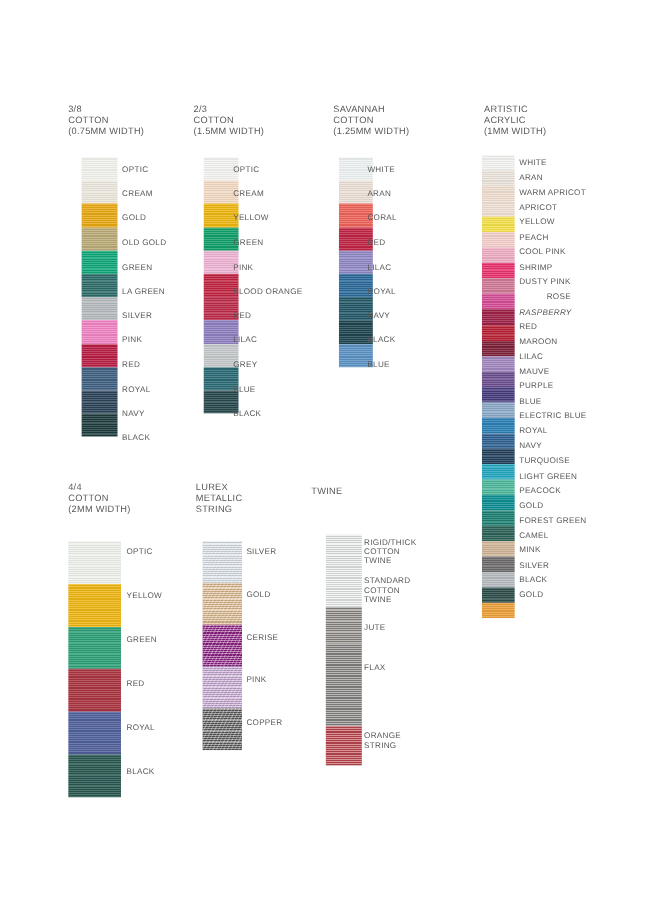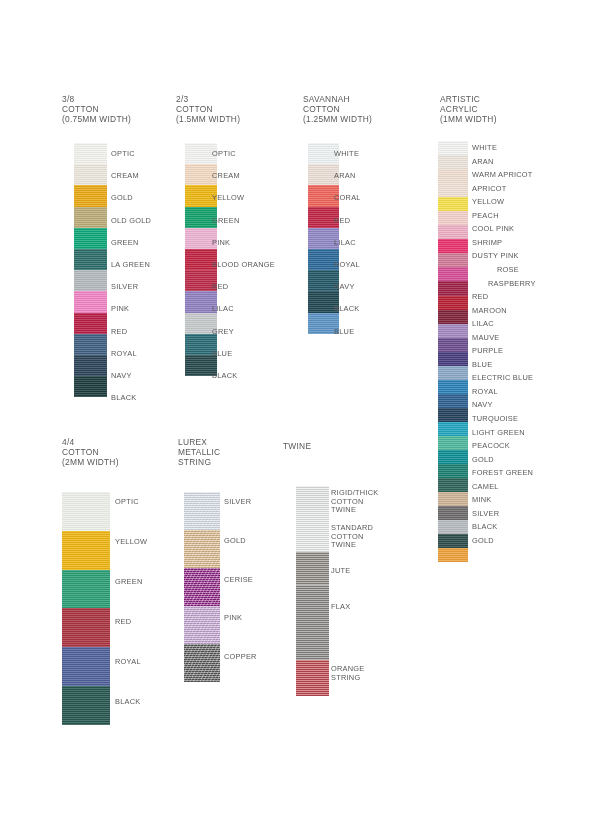--- a/index.html
+++ b/index.html
@@ -223,21 +223,21 @@
       <div class="label" style="left: 472px; top: 144px;">WHITE</div>
       <div class="label" style="left: 472px; top: 157.55px;">ARAN</div>
       <div class="label" style="left: 472px; top: 171.1px;">WARM APRICOT</div>
       <div class="label" style="left: 472px; top: 184.65px;">APRICOT</div>
       <div class="label" style="left: 472px; top: 198.2px;">YELLOW</div>
       <div class="label" style="left: 472px; top: 211.75px;">PEACH</div>
       <div class="label" style="left: 472px; top: 225.3px;">COOL PINK</div>
       <div class="label" style="left: 472px; top: 238.85px;">SHRIMP</div>
       <div class="label" style="left: 472px; top: 252.4px;">DUSTY PINK</div>
       <div class="label" style="left: 472px; top: 265.95px; margin-left: 25px;">ROSE</div>
-      <div class="label" style="left: 488px; top: 279.5px;">RASPBERRY</div>
+      <div class="label" style="left: 472px; top: 279.5px; font-style: italic;">RASPBERRY</div>
       <div class="label" style="left: 472px; top: 293.05px;">RED</div>
       <div class="label" style="left: 472px; top: 306.6px;">MAROON</div>
       <div class="label" style="left: 472px; top: 320.15px;">LILAC</div>
       <div class="label" style="left: 472px; top: 333.7px;">MAUVE</div>
       <div class="label" style="left: 472px; top: 347.25px;">PURPLE</div>
       <div class="label" style="left: 472px; top: 360.8px;">BLUE</div>
       <div class="label" style="left: 472px; top: 374.35px;">ELECTRIC BLUE</div>
       <div class="label" style="left: 472px; top: 387.9px;">ROYAL</div>
       <div class="label" style="left: 472px; top: 401.45px;">NAVY</div>
       <div class="label" style="left: 472px; top: 415px;">TURQUOISE</div>

